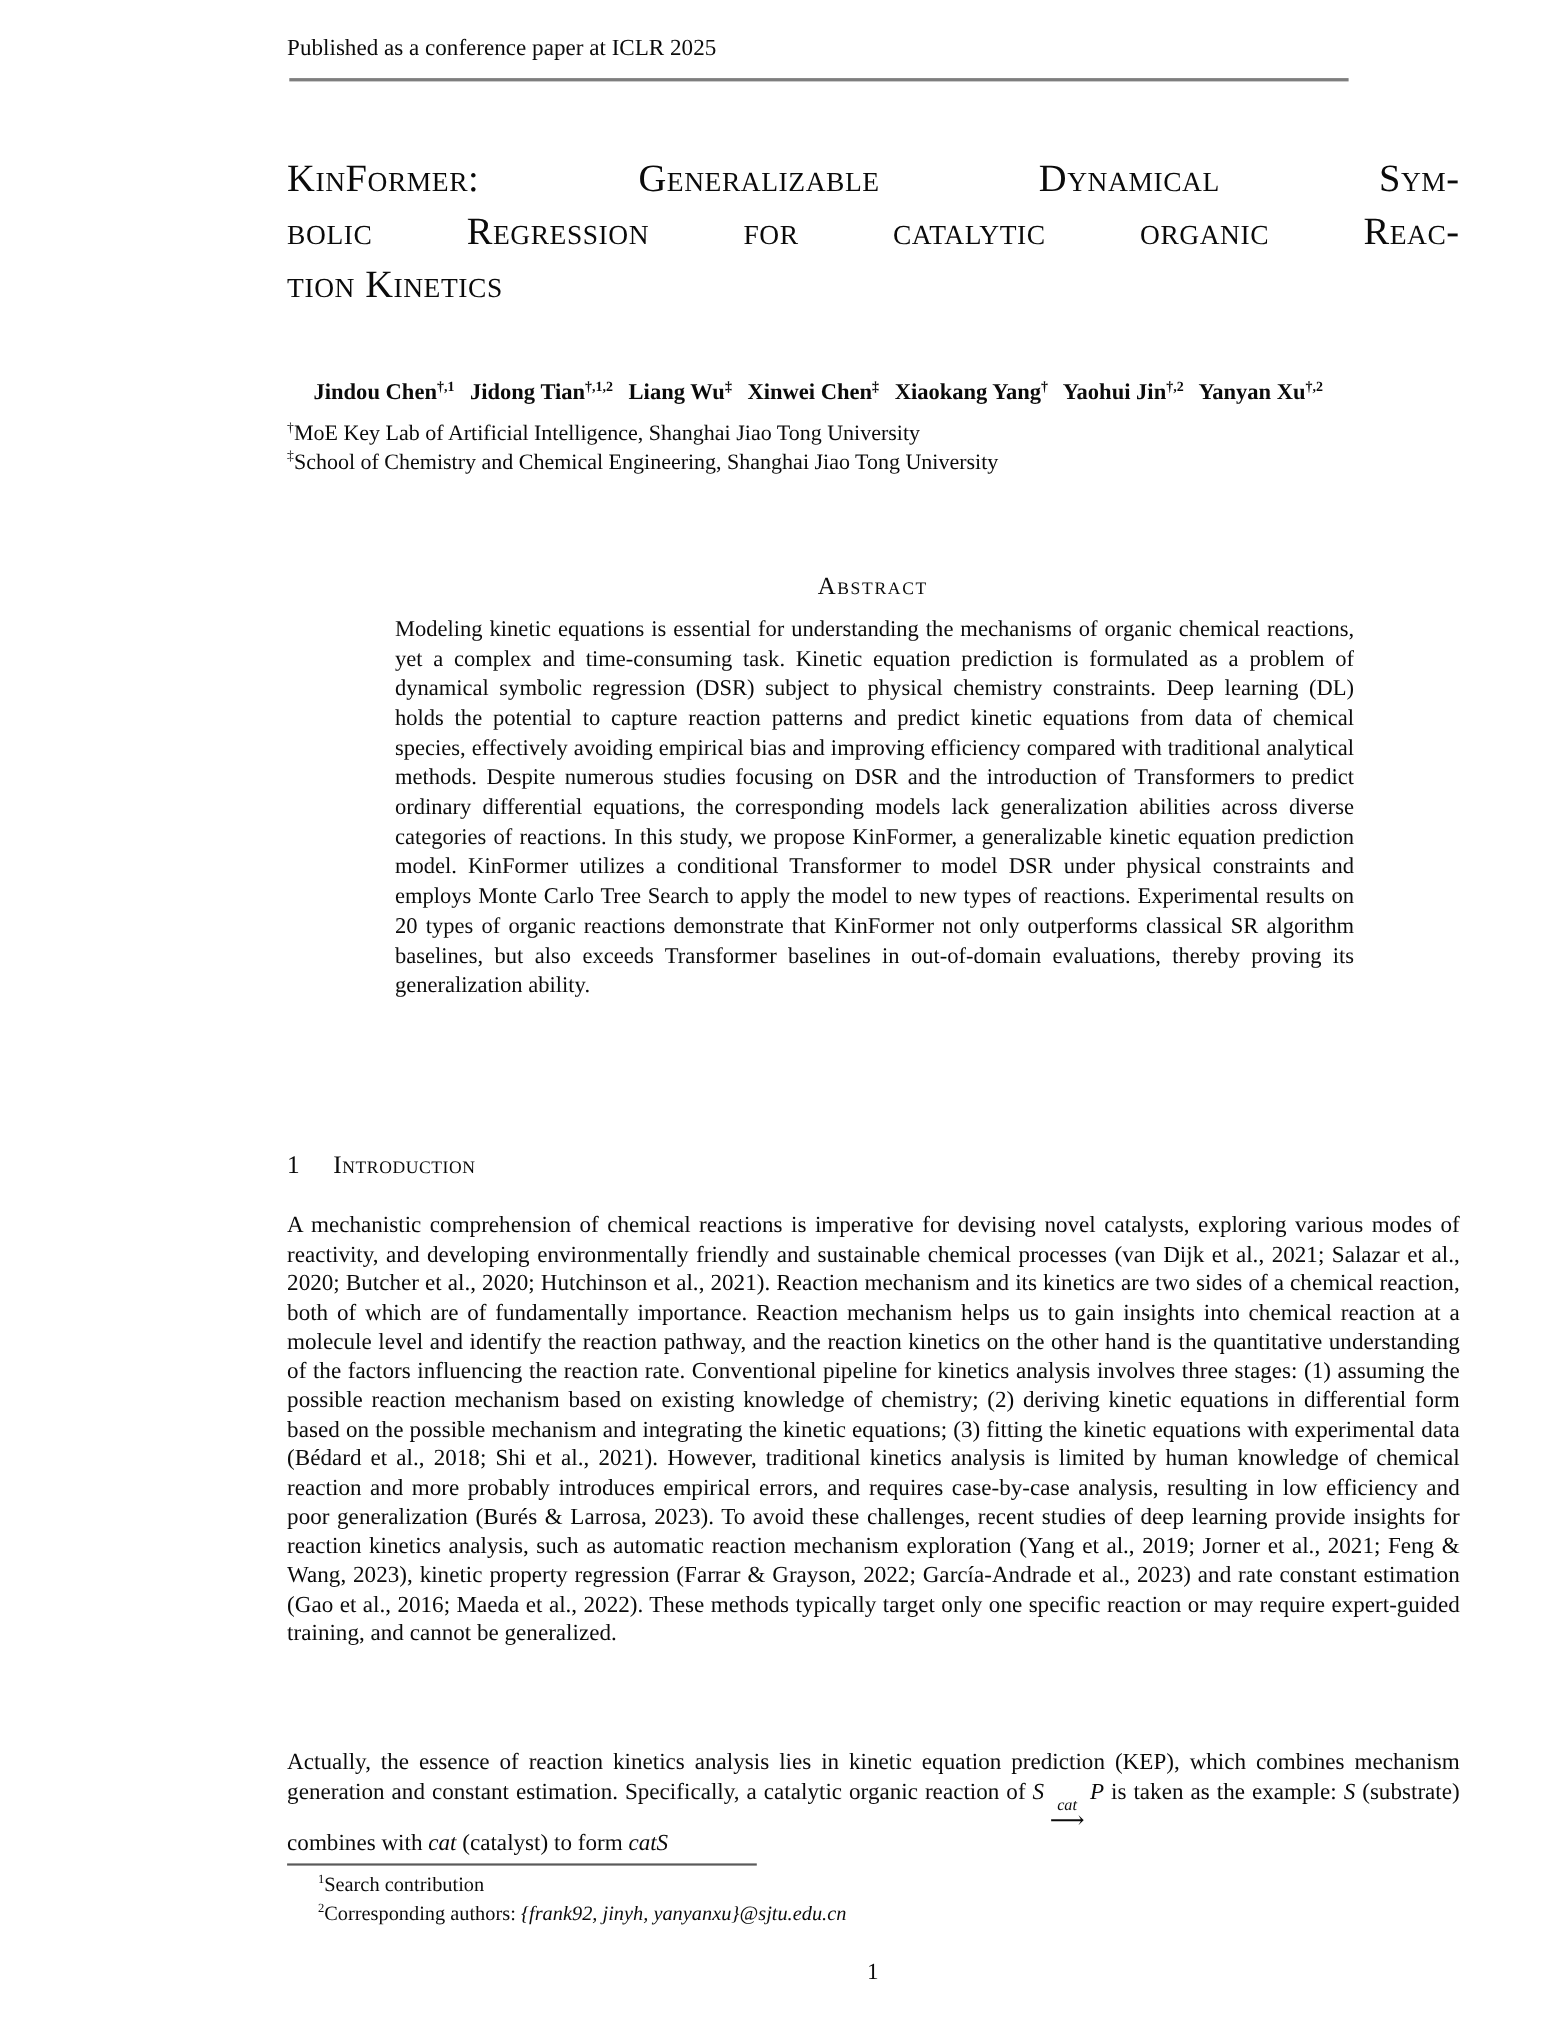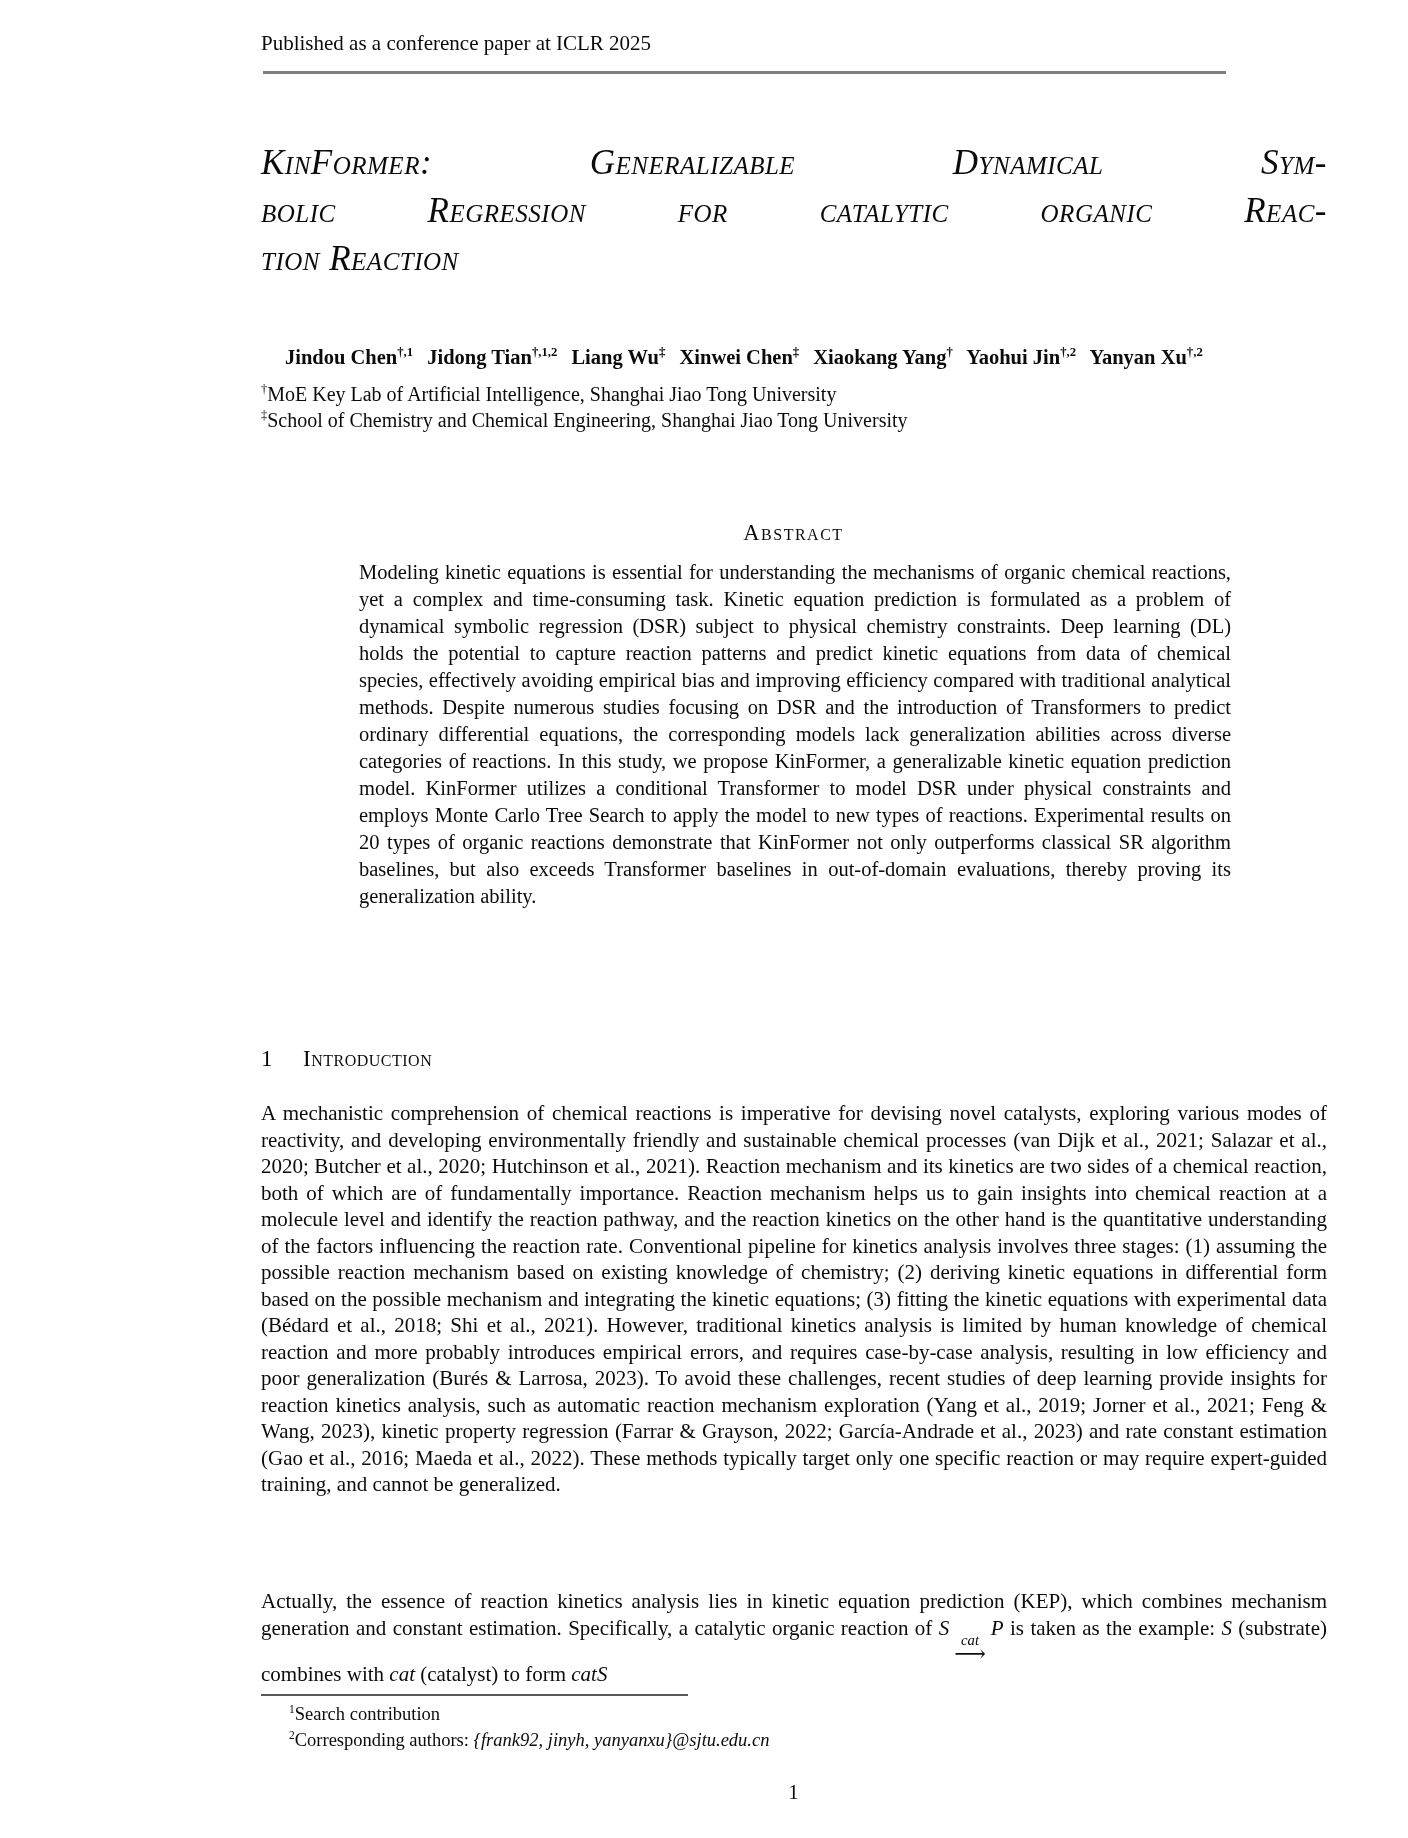--- a/index.html
+++ b/index.html
@@ -22,21 +22,20 @@
   .header-rule{
     top:71px;left:222px;width:963px;height:3px;
     background:#7e7e7e;
   }
   
   .paper-title{
     top:139px;left:220px;width:1066px;
     font-size:35px;line-height:48px;
     font-variant:small-caps;
     letter-spacing:0.5px;
-    font-style:italic;
   }
   .title-line{display:block;text-align:justify;text-align-last:justify;}
   .title-line.last{text-align:justify;text-align-last:left;}
   
   .authors-row{
     top:346px;left:244px;width:1030px;
     font-size:20.5px;font-weight:bold;white-space:nowrap;
   }
   .author{margin-right:9px;}
   sup{font-size:0.62em;vertical-align:super;line-height:0;}
@@ -99,21 +98,21 @@
 <body>
 
 <div class="page">
 
   <div class="abs running-header">Published as a conference paper at ICLR 2025</div>
   <div class="abs header-rule"></div>
 
   <div class="abs paper-title">
     <span class="title-line">KinFormer: Generalizable Dynamical Sym-</span>
     <span class="title-line">bolic Regression for catalytic organic Reac-</span>
-    <span class="title-line last">tion Reaction</span>
+    <span class="title-line last">tion Kinetics</span>
   </div>
 
   <div class="abs authors-row">
     <span class="author"><span>Jindou Chen</span><sup>†,1</sup></span>
     <span class="author"><span>Jidong Tian</span><sup>†,1,2</sup></span>
     <span class="author"><span>Liang Wu</span><sup>‡</sup></span>
     <span class="author"><span>Xinwei Chen</span><sup>‡</sup></span>
     <span class="author"><span>Xiaokang Yang</span><sup>†</sup></span>
     <span class="author"><span>Yaohui Jin</span><sup>†,2</sup></span>
     <span class="author"><span>Yanyan Xu</span><sup>†,2</sup></span>

